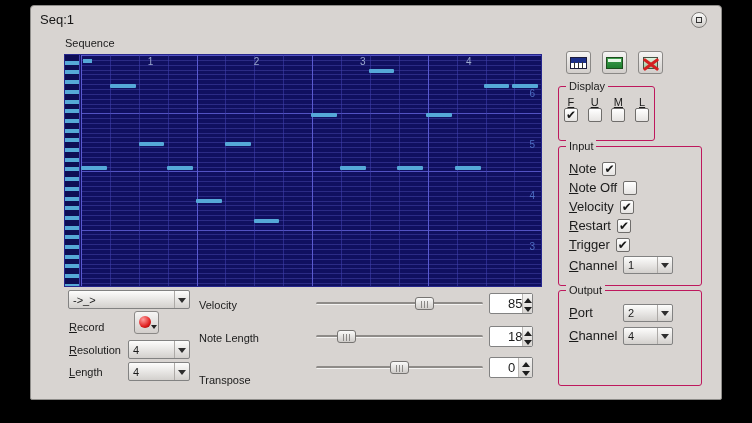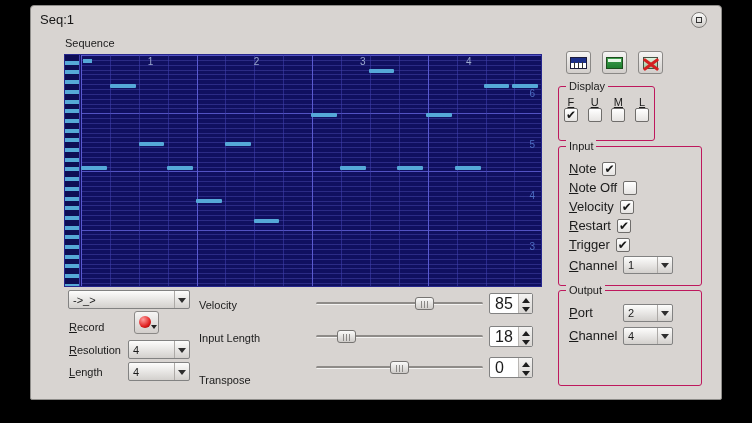--- a/index.html
+++ b/index.html
@@ -43,21 +43,21 @@
   .combo { height:19px; background:linear-gradient(#fdfdfc,#d3d0cd); border:1px solid #828282;
            border-radius:2px; display:flex; align-items:center; cursor:pointer; }
   .combo.abs { position:absolute; }
   .combo .ct { flex:1; padding:0 4px; font-size:11px; white-space:nowrap; overflow:hidden; }
   .combo .ca { width:15px; align-self:stretch; border-left:1px solid #adaaa7;
                display:flex; align-items:center; justify-content:center; }
   .combo .ca::after { content:""; border:4px solid transparent; border-top:5px solid #2e2e2e; margin-top:5px; }
 
   .spin { position:absolute; width:44px; height:21px; background:#fff; border:1px solid #828282;
           border-radius:2px; display:flex; }
-  .spin .sv { flex:1; font-size:16px; display:flex; align-items:center; padding-left:5px; }
+  .spin .sv { flex:1; font-size:13px; display:flex; align-items:center; padding-left:18px; }
   .spin .sb { width:14px; display:flex; flex-direction:column; border-left:1px solid #b9b6b3;
               background:linear-gradient(#f4f3f2,#d8d5d2); }
   .spin .sb span { flex:1; display:flex; align-items:center; justify-content:center; cursor:pointer; }
   .spin .up::after   { content:""; border:4px solid transparent; border-bottom:5px solid #1d1d1d; margin-bottom:2px;}
   .spin .down::after { content:""; border:4px solid transparent; border-top:5px solid #1d1d1d; margin-top:2px;}
 
   .slider { position:absolute; width:167px; height:15px; cursor:pointer; }
   .slider .groove { position:absolute; left:0; right:0; top:6px; height:3px; background:#8e8b88;
                     border-bottom:1px solid #f4f3f2; border-radius:2px; }
   .slider .handle { position:absolute; top:1px; width:19px; height:13px; border:1px solid #767472;
@@ -193,21 +193,21 @@
     <div class="handle" style="left: calc(66.9% - 13px);"></div>
   </div>
   <div class="spin" style="left:458px;top:287px">
     <span class="sv">85</span>
     <span class="sb">
         <span class="up"></span>
         <span class="down"></span>
       </span>
   </div>
 
-  <span class="lbl" style="left:168px;top:326px">Input Length</span>
+  <span class="lbl" style="left:168px;top:326px">Note Length</span>
   <div class="slider" style="left:285px;top:323px">
     <div class="groove"></div>
     <div class="handle" style="left: calc(14.2% - 3px);"></div>
   </div>
   <div class="spin" style="left:458px;top:320px">
     <span class="sv">18</span>
     <span class="sb">
         <span class="up"></span>
         <span class="down"></span>
       </span>

